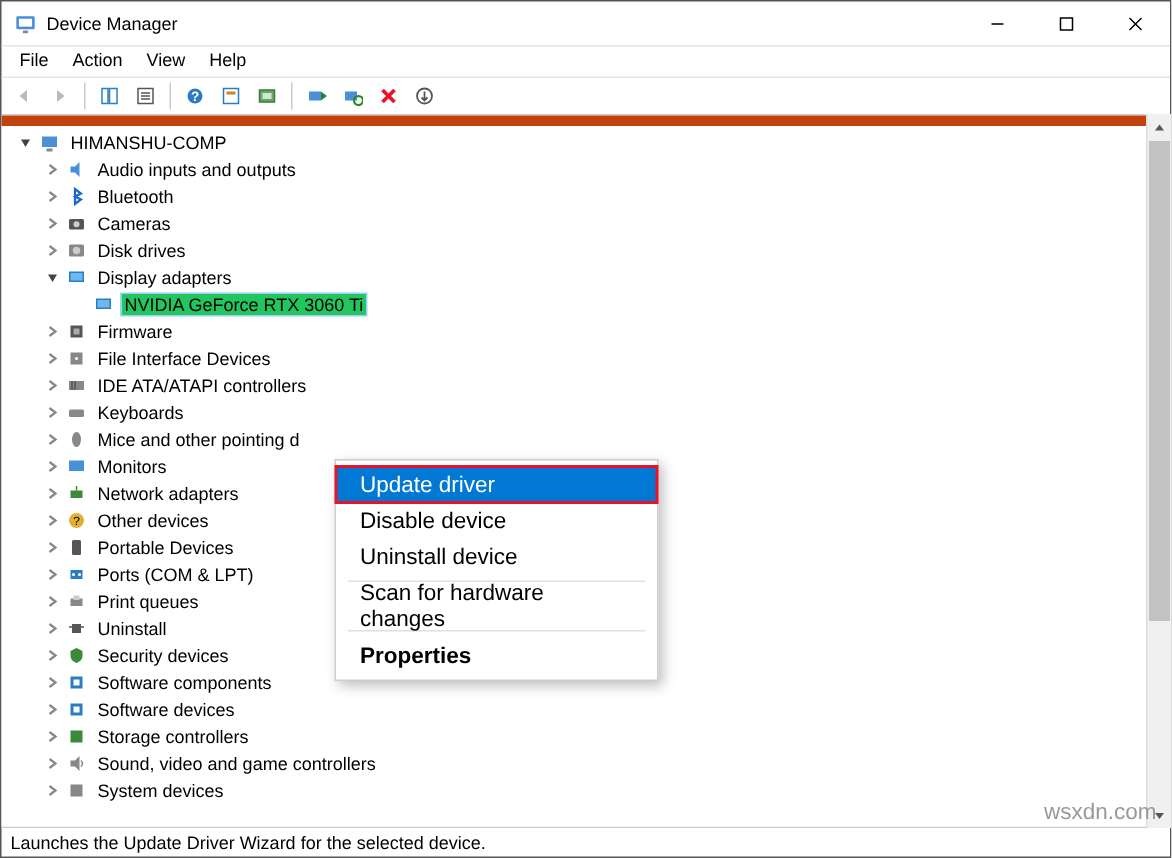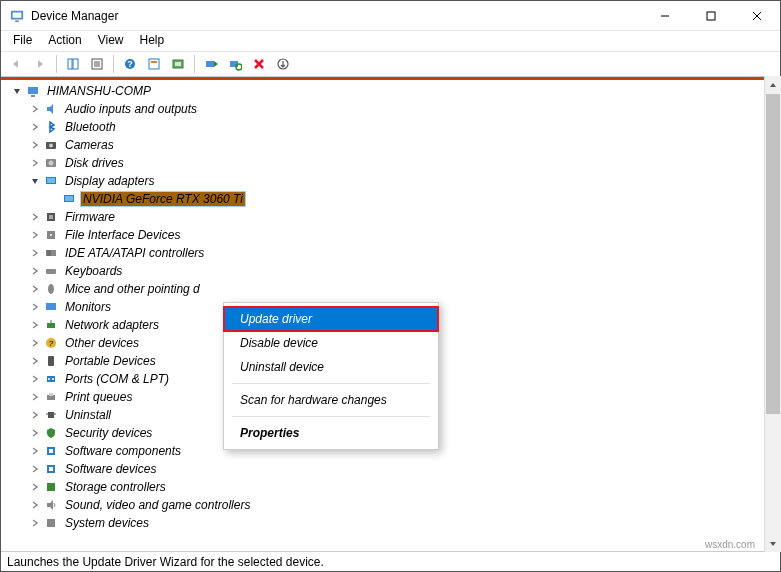--- a/index.html
+++ b/index.html
@@ -16,50 +16,50 @@
 .menubar { height: 20px; display: flex; align-items: flex-start; padding: 0 4px; gap: 0; }
 .menubar .menuitem { padding: 2px 8px; font-size: 12px; cursor: default; }
 
 
 .toolbar { height: 26px; display: flex; align-items: center; padding: 0 4px; gap: 2px; border-top: 1px solid #e5e5e5; border-bottom: 1px solid #ccc; }
 .tbtn { width: 22px; height: 22px; display: flex; align-items: center; justify-content: center; border: 1px solid transparent; cursor: default; }
 .tbtn.disabled { opacity: 0.4; }
 .tsep { width: 1px; height: 18px; background: #ccc; margin: 0 3px; }
 
 
-.tree-pane { flex: 1; overflow: auto; background: #fff; border-top: 3px solid #c2410c; padding: 2px 0; position: relative; font-style: italic; }
+.tree-pane { flex: 1; overflow: auto; background: #fff; border-top: 7px solid #c2410c; padding: 2px 0; position: relative; }
 .tree-node { display: flex; align-items: center; height: 18px; padding-left: 0; cursor: default; white-space: nowrap; }
 .chev { width: 16px; height: 16px; display: flex; align-items: center; justify-content: center; color: #555; cursor: pointer; }
 .chev-spacer { width: 16px; height: 16px; display: inline-block; }
 .node-icon { width: 16px; height: 16px; margin-right: 4px; display: flex; align-items: center; justify-content: center; }
 .node-label { font-size: 12px; padding: 0 2px; }
-.node-label.selected { background: #a16207; outline: 1px solid #99d1ff; }
+.node-label.selected { background: #22c55e; outline: 1px solid #99d1ff; }
 
 .indent-1 { padding-left: 8px; }
 .indent-2 { padding-left: 26px; }
 .indent-3 { padding-left: 44px; }
 
 
-.ctxmenu { position: absolute; left: 222px; top: 222px; width: 216px; background: #fff; border: 1px solid #ccc; box-shadow: 3px 3px 8px rgba(0,0,0,0.25); padding: 4px 0; z-index: 10; font-size: 12px; }
+.ctxmenu { position: absolute; left: 222px; top: 222px; width: 216px; background: #fff; border: 1px solid #ccc; box-shadow: 3px 3px 8px rgba(0,0,0,0.25); padding: 4px 0; z-index: 10; font-size: 15px; }
 .ctxitem { height: 24px; display: flex; align-items: center; padding: 0 16px; cursor: default; }
 .ctxsep { height: 1px; background: #e0e0e0; margin: 4px 8px; }
 .ctxitem.hi { background: #0078d4; color: #fff; outline: 2px solid #e8132b; outline-offset: -1px; }
 .ctxitem.bold { font-weight: 600; }
 
 
 .statusbar { height: 20px; border-top: 1px solid #ccc; display: flex; align-items: center; padding: 2px 6px; font-size: 12px; }
 
 
 .scroll-right { position: absolute; right: 0; top: 76px; bottom: 20px; width: 17px; background: #f0f0f0; border-left: 1px solid #ddd; }
 .scroll-thumb { position: absolute; left: 1px; right: 1px; top: 18px; height: 320px; background: #c2c2c2; }
 .scroll-arrow { position: absolute; left: 0; right: 0; height: 17px; display: flex; align-items: center; justify-content: center; color: #555; }
 .scroll-arrow.top { top: 0; }
 .scroll-arrow.bot { bottom: 0; }
 
-.watermark { position: absolute; right: 26px; bottom: 22px; font-size: 10px; color: #999; }
+.watermark { position: absolute; right: 10px; bottom: 22px; font-size: 15px; color: #999; }
 </style>
 </head>
 <body>
 
 <div class="window">
 
   <div class="titlebar">
     <span class="title-icon">
       <svg width="14" height="14" viewBox="0 0 16 16">
           <rect x="1" y="2" width="14" height="10" rx="1" fill="#4a90d9"></rect>

